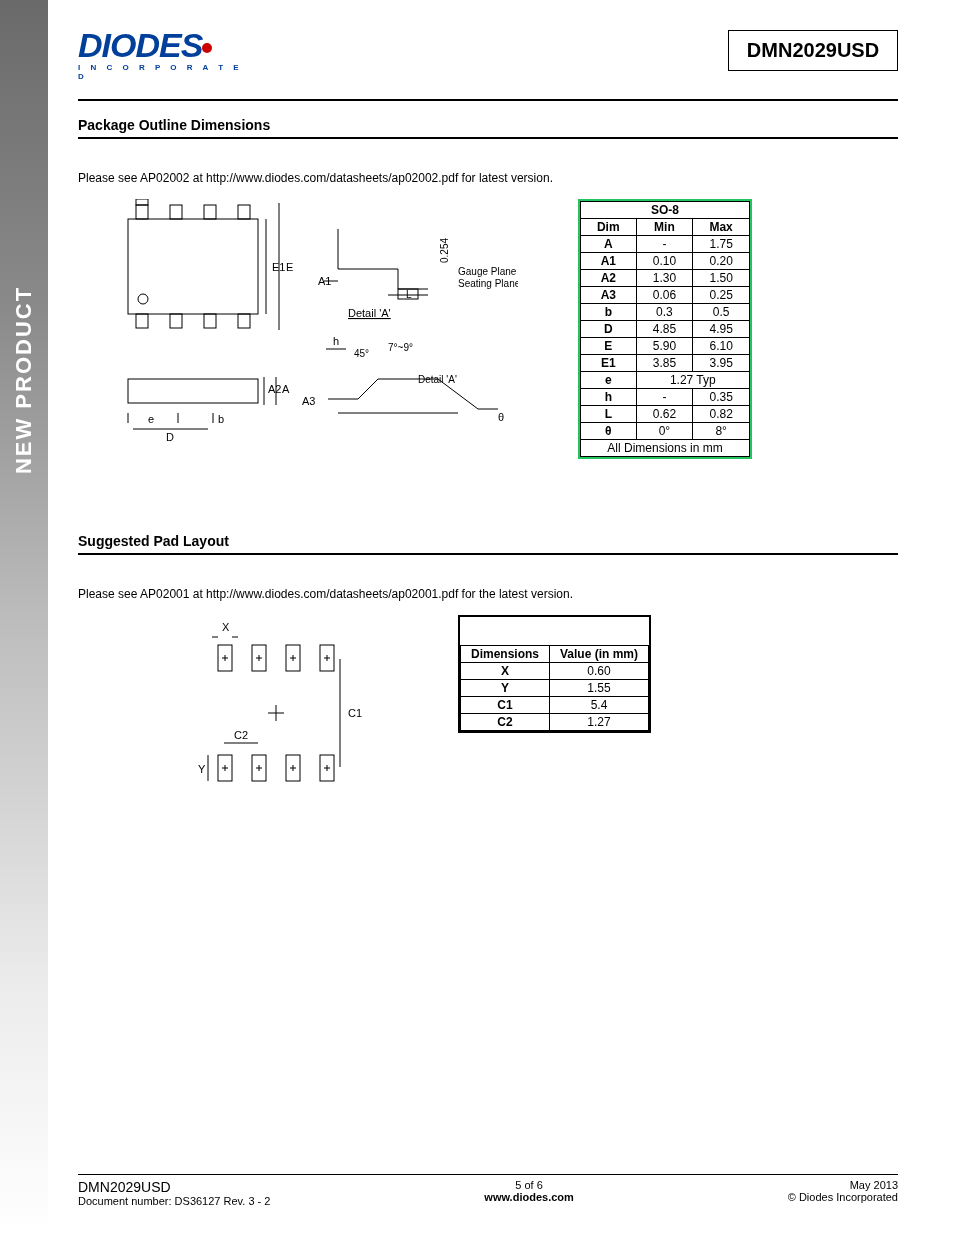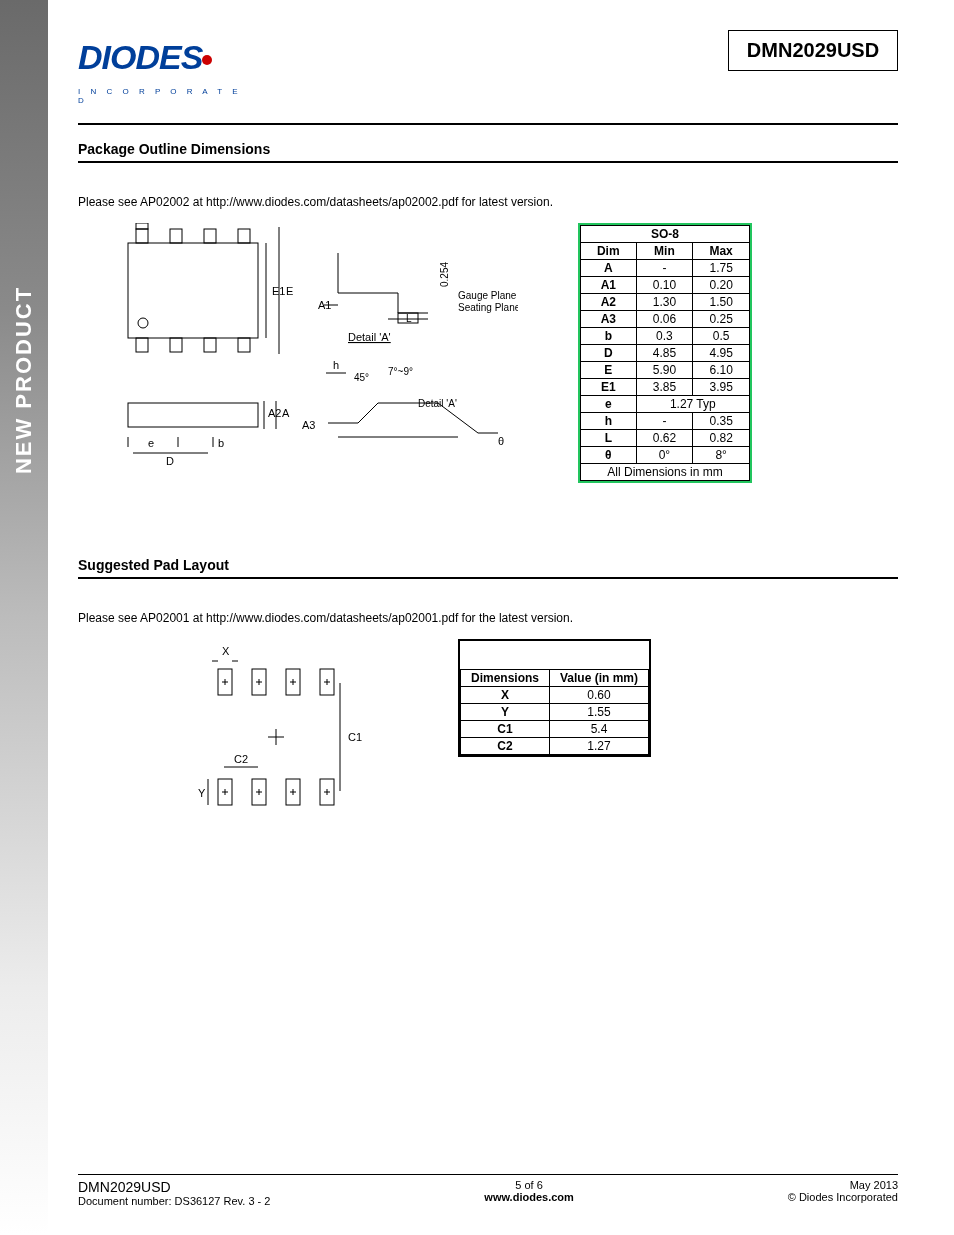--- a/index.html
+++ b/index.html
@@ -44,29 +44,28 @@
   }
   .logo { width: 170px; }
   .logo-main {
     font-family: "Arial Black", Arial, sans-serif;
     font-size: 34px;
     font-weight: 900;
     font-style: italic;
     color: #003f9a;
     letter-spacing: -1px;
     line-height: 0.9;
-    margin-top: 12px;
   }
   .logo-dot { width:10px; height:10px; background:#c00; display:inline-block; border-radius:50%; vertical-align: middle;}
   .logo-sub {
     font-size: 8px;
     letter-spacing: 4px;
     color: #003f9a;
-    margin-top: 14px;
-    font-weight: normal;
+    margin-top: 2px;
+    font-weight: bold;
   }
   .part-box {
     border: 1.5px solid #000;
     padding: 8px 16px;
     font-size: 20px;
     font-weight: bold;
     min-width: 170px;
     text-align: center;
   }
   .hr-top { border: none; border-top: 2px solid #000; margin-bottom: 12px; }

